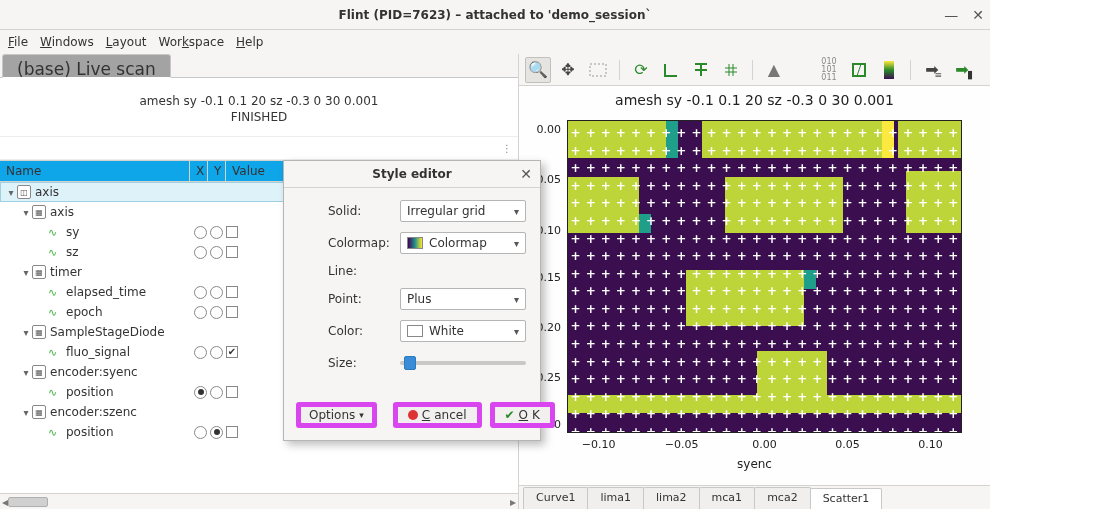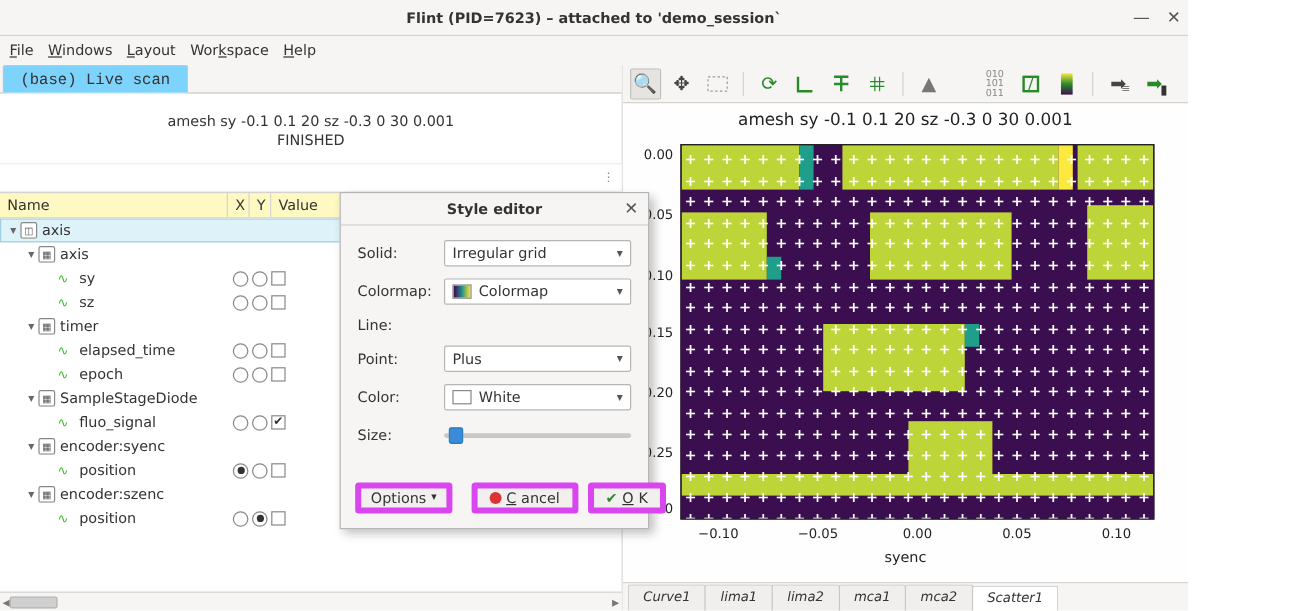--- a/index.html
+++ b/index.html
@@ -16,29 +16,29 @@
   .menubar { height:24px; background:#f6f5f4; display:flex; align-items:center; padding:0 8px; gap:12px; font-size:12px; }
   .menubar span { cursor:default; }
   .menubar span u { text-decoration:underline; }
 
   
   .content { flex:1; display:flex; background:#fdfdfd; overflow:hidden; position:relative; }
 
   
   .left-pane { width:519px; display:flex; flex-direction:column; border-right:1px solid #d5d3d0; background:#fff; }
   .doc-tab-row { height:24px; display:flex; align-items:flex-end; border-bottom:1px solid #c8c8c8; background:#f6f5f4; }
-  .doc-tab { height:24px; padding:4px 14px 0; background:#7dd3fc; border:1px solid #c8c8c8; border-bottom:1px solid #fff; border-radius:3px 3px 0 0; margin-left:2px; margin-bottom:-1px; font-size:13px;font-family:Liberation Mono, monospace; }
+  .doc-tab { height:24px; padding:4px 14px 0; background:#a3a3a3; border:1px solid #c8c8c8; border-bottom:1px solid #fff; border-radius:3px 3px 0 0; margin-left:2px; margin-bottom:-1px; font-size:17px; }
 
   .scan-header { padding:16px 20px 4px; text-align:center; font-size:12px; color:#333; }
   .scan-status { text-align:center; font-weight:normal; margin-top:2px; }
   .empty-hdr  { height:24px; border-top:1px solid #ededed; border-bottom:1px solid #ededed; background:#fff; margin-top:8px; display:flex; align-items:center; justify-content:flex-end; padding-right:6px; color:#888; }
 
   
   .tree-wrap { flex:1; overflow:hidden; display:flex; flex-direction:column; }
-  .tree-hdr { display:flex; background:#fef9c3; border-top:1px solid #d5d3d0; border-bottom:1px solid #d5d3d0; font-size:12px; }
+  .tree-hdr { display:flex; background:#0ea5e9; border-top:1px solid #d5d3d0; border-bottom:1px solid #d5d3d0; font-size:12px; }
   .tree-hdr div { padding:3px 6px; border-right:1px solid #d5d3d0; }
   .col-name  { width:190px; }
   .col-x     { width:18px; text-align:center; }
   .col-y     { width:18px; text-align:center; }
   .col-value { flex:1; }
   .tree-body { flex:1; overflow:auto; font-size:12px; }
   .row { display:flex; align-items:center; height:20px; padding:0 4px; }
   .row.root { background:#def2f9; border:1px solid #9ed0e0; }
   .exp { width:12px; text-align:center; color:#666; font-size:10px; cursor:default; }
   .spacer { display:inline-block; }
@@ -52,21 +52,21 @@
   .cbox.sel::after { content:"✔"; font-size:10px; line-height:1; }
   .hscroll { height:16px; border-top:1px solid #d5d3d0; background:#f6f5f4; display:flex; align-items:center; padding:0 2px; }
   .hscroll .thumb { width:40px; height:10px; background:#d0d0d0; border:1px solid #b0b0b0; border-radius:2px; margin-left:0; }
   .hscroll .right { margin-left:auto; color:#777; }
 
   
   .popup { position:absolute; left:283px; top:160px; width:258px; background:#f6f5f4; border:1px solid #b5b5b5; box-shadow:4px 4px 8px rgba(0,0,0,.25); z-index:50; font-size:12px; }
   .popup-title { display:flex; align-items:center; justify-content:center; position:relative; padding:6px 8px; border-bottom:1px solid #d5d3d0; font-weight:bold; }
   .popup-title .close { position:absolute; right:8px; font-size:14px; color:#555; }
   .popup-body { padding:12px 14px 10px; }
-  .prow { display:flex; align-items:center; margin-bottom:10px; }
+  .prow { display:flex; align-items:center; margin-bottom:10px;margin-left:30px; }
   .prow .lbl { width:72px; color:#333; }
   .combo { flex:1; height:22px; border:1px solid #b5b5b5; background:#fff; display:flex; align-items:center; padding:0 6px; position:relative; border-radius:2px; }
   .combo::after { content:"▾"; position:absolute; right:6px; color:#555; font-size:10px; }
   .combo .swatch { width:16px;height:12px;border:1px solid #888;margin-right:6px; display:inline-block; }
   .slider { flex:1; height:22px; display:flex; align-items:center; }
   .slider .track { flex:1; height:4px; background:#c8c8c8; border-radius:2px; position:relative; }
   .slider .knob { position:absolute; left:4px; top:-5px; width:12px;height:14px;border:1px solid #2a7bbd; background:#3a8bd8; border-radius:2px; }
   .popup-btns { display:flex; gap:8px; padding:8px 12px 12px; align-items:center; }
   .btn { height:26px; padding:0 10px; border:5px solid #d946ef; background:#f1f0ee; border-radius:3px; display:inline-flex; align-items:center; gap:4px; font-size:12px; }
   .btn.small { padding:0 8px; }
@@ -91,21 +91,21 @@
   .plot-wrap { position:absolute; left:48px; top:34px; right:28px; bottom:52px; }
 
   
   .blob { position:absolute; background:#bdd538; }
   
   .plus-layer { position:absolute; inset:0; }
   .plus-row { position:absolute; left:0; right:0; display:flex; justify-content:space-around; }
   .plus-row span { color:#fff; font-size:12px; font-weight:bold; line-height:1; }
 
   
-  .bottom-tabs { height:24px; border-top:1px solid #d5d3d0; background:#f6f5f4; display:flex; align-items:flex-end; padding-left:4px; gap:0;font-style:italic; }
+  .bottom-tabs { height:24px; border-top:1px solid #d5d3d0; background:#f6f5f4; display:flex; align-items:flex-end; padding-left:4px; gap:0; }
   .btab { height:22px; padding:3px 12px; border:1px solid #c8c8c8; border-bottom:none; background:#f0efed; margin-right:-1px; font-size:11px; border-radius:2px 2px 0 0; }
   .btab.active { background:#fff; position:relative; top:1px; }
 </style>
 </head>
 <body>
 
 <div class="window">
 
   <div class="titlebar">
     <span class="title">Flint (PID=7623) – attached to 'demo_session`</span>

